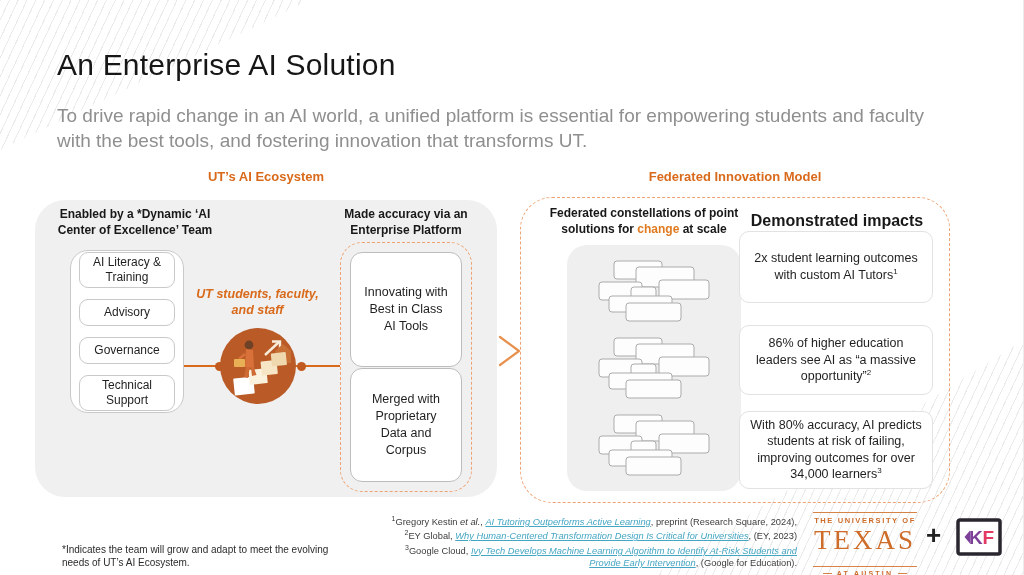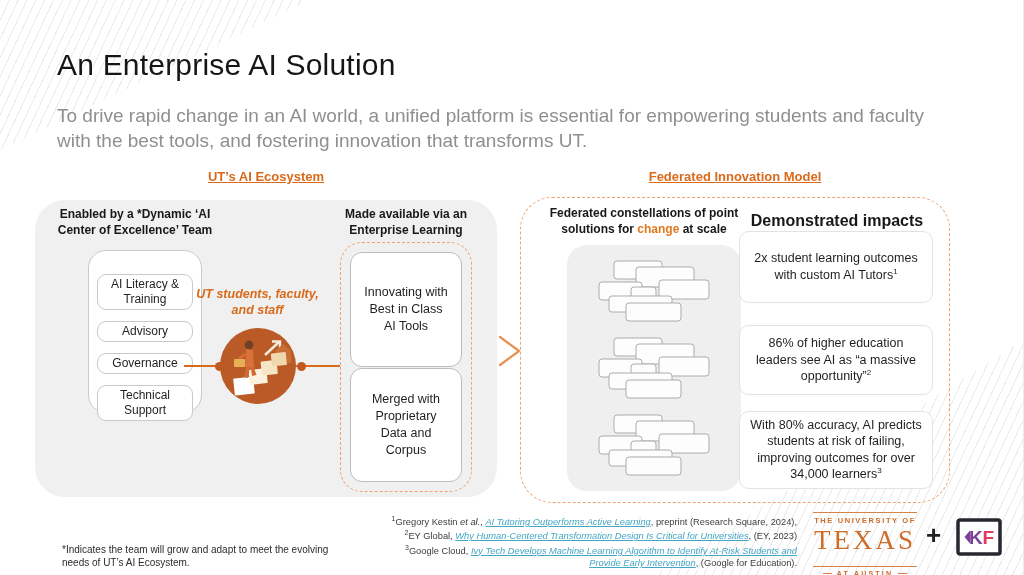--- a/index.html
+++ b/index.html
@@ -7,28 +7,28 @@
   body { font-family:"Liberation Sans","DejaVu Sans",sans-serif; background:#fff; color:#1f1f1f; }
   .slide { position:relative; width:1024px; height:575px; background:#fff; overflow:hidden; box-shadow: inset -1px 0 0 #ececec; }
 
   .bg-lines { position:absolute; background:repeating-linear-gradient(115deg,#ebebeb 0px,#ebebeb 1px,transparent 1px,transparent 8px); }
   .bg-tl { left:0; top:0; width:310px; height:150px; clip-path:polygon(0 0,100% 0,0 100%); }
   .bg-br { right:0; bottom:0; width:370px; height:235px; clip-path:polygon(100% 0,100% 100%,0 100%); }
 
   .title { position:absolute; left:57px; top:48px; font-size:30px; font-weight:normal; color:#161616; letter-spacing:.2px; }
   .subtitle { position:absolute; left:57px; top:103px; width:885px; font-size:19px; color:#8f8f8f; line-height:1.33; }
 
-  .col-header { position:absolute; top:169px; font-size:13px; font-weight:bold; color:#d96a1b; text-align:center;text-decoration:underline; }
+  .col-header { position:absolute; top:169px; font-size:13px; font-weight:bold; color:#d96a1b; text-align:center; }
   .hdr-eco { left:35px; width:462px; }
   .hdr-fed { left:520px; width:430px; }
 
   
   .gray-panel { position:absolute; left:35px; top:200px; width:462px; height:297px; background:#f0f0f0; border-radius:30px; }
   .team-heading { position:absolute; left:10px; top:7px; width:180px; text-align:center; font-weight:bold; font-size:12px; line-height:1.3; color:#181818; }
-  .team-container { position:absolute; left:35px; top:50px; width:114px; height:163px; background:#fff; border:1px solid #c9c9c9; border-radius:18px; padding:23px 8px; display:flex; flex-direction:column; gap:11px;margin-left:18px; }
+  .team-container { position:absolute; left:35px; top:50px; width:114px; height:163px; background:#fff; border:1px solid #c9c9c9; border-radius:18px; padding:1px 8px; display:flex; flex-direction:column; gap:11px; }
   .team-item { flex:1; display:flex; align-items:center; justify-content:center; text-align:center; border:1px solid #c9c9c9; border-radius:9px; background:#fff; font-size:12px; line-height:1.25; padding:2px 4px; }
   .audience { position:absolute; left:150px; top:86px; width:145px; text-align:center; color:#d96a1b; font-style:italic; font-weight:bold; font-size:12.5px; line-height:1.3; }
   .connector { position:absolute; left:149px; top:165px; width:156px; height:2px; background:#d96a1b; }
   .dot { position:absolute; width:9px; height:9px; border-radius:50%; background:#c25a1f; }
   .dot1 { left:180px; top:162px; } .dot2 { left:262px; top:162px; }
   .growth-circle { position:absolute; left:185px; top:128px; width:76px; height:76px; }
   .platform-heading { position:absolute; left:296px; top:7px; width:150px; text-align:center; font-weight:bold; font-size:12px; line-height:1.3; color:#181818; }
   .platform-dashed { position:absolute; left:305px; top:42px; width:132px; height:250px; border:1.5px dashed #efa271; border-radius:22px; padding:9px; display:flex; flex-direction:column; gap:1px; }
   .platform-item { flex:1; border:1px solid #bdbdbd; border-radius:12px; background:#fff; display:flex; align-items:center; justify-content:center; text-align:center; font-size:12.5px; line-height:1.35; padding:6px 13px; }
 
@@ -104,21 +104,21 @@
         </g>
         <circle cx="29" cy="17" r="4.4" fill="#6e4226"></circle>
         <path d="M26 21 L33 22 L34 40 L25 39 Z" fill="#d8713a"></path>
         <path d="M25 26 L19 31" stroke="#d8713a" stroke-width="2.5" fill="none"></path>
         <rect x="14" y="31" width="11" height="8" rx="1" fill="#e9af55"></rect>
         <path d="M26 39 L30 39 L28 50 L24 49 Z" fill="#cf6a33"></path>
         <path d="M31 40 L34 40 L36.5 47 L32 48 Z" fill="#cf6a33"></path>
       </svg>
     </div>
 
-    <div class="platform-heading">Made available via an Enterprise Learning</div>
+    <div class="platform-heading">Made accuracy via an Enterprise Platform</div>
     <div class="platform-dashed">
         <div class="platform-item">Innovating with Best in Class AI Tools</div>
         <div class="platform-item">Merged with Proprietary Data and Corpus</div>
       </div>
   </div>
 
   <svg class="chevron" width="26" height="34" aria-hidden="true">
     <polyline points="3,3 22,17 3,31" fill="none" stroke="#e8914f" stroke-width="2.2" stroke-linecap="round" stroke-linejoin="round"></polyline>
   </svg>
 

